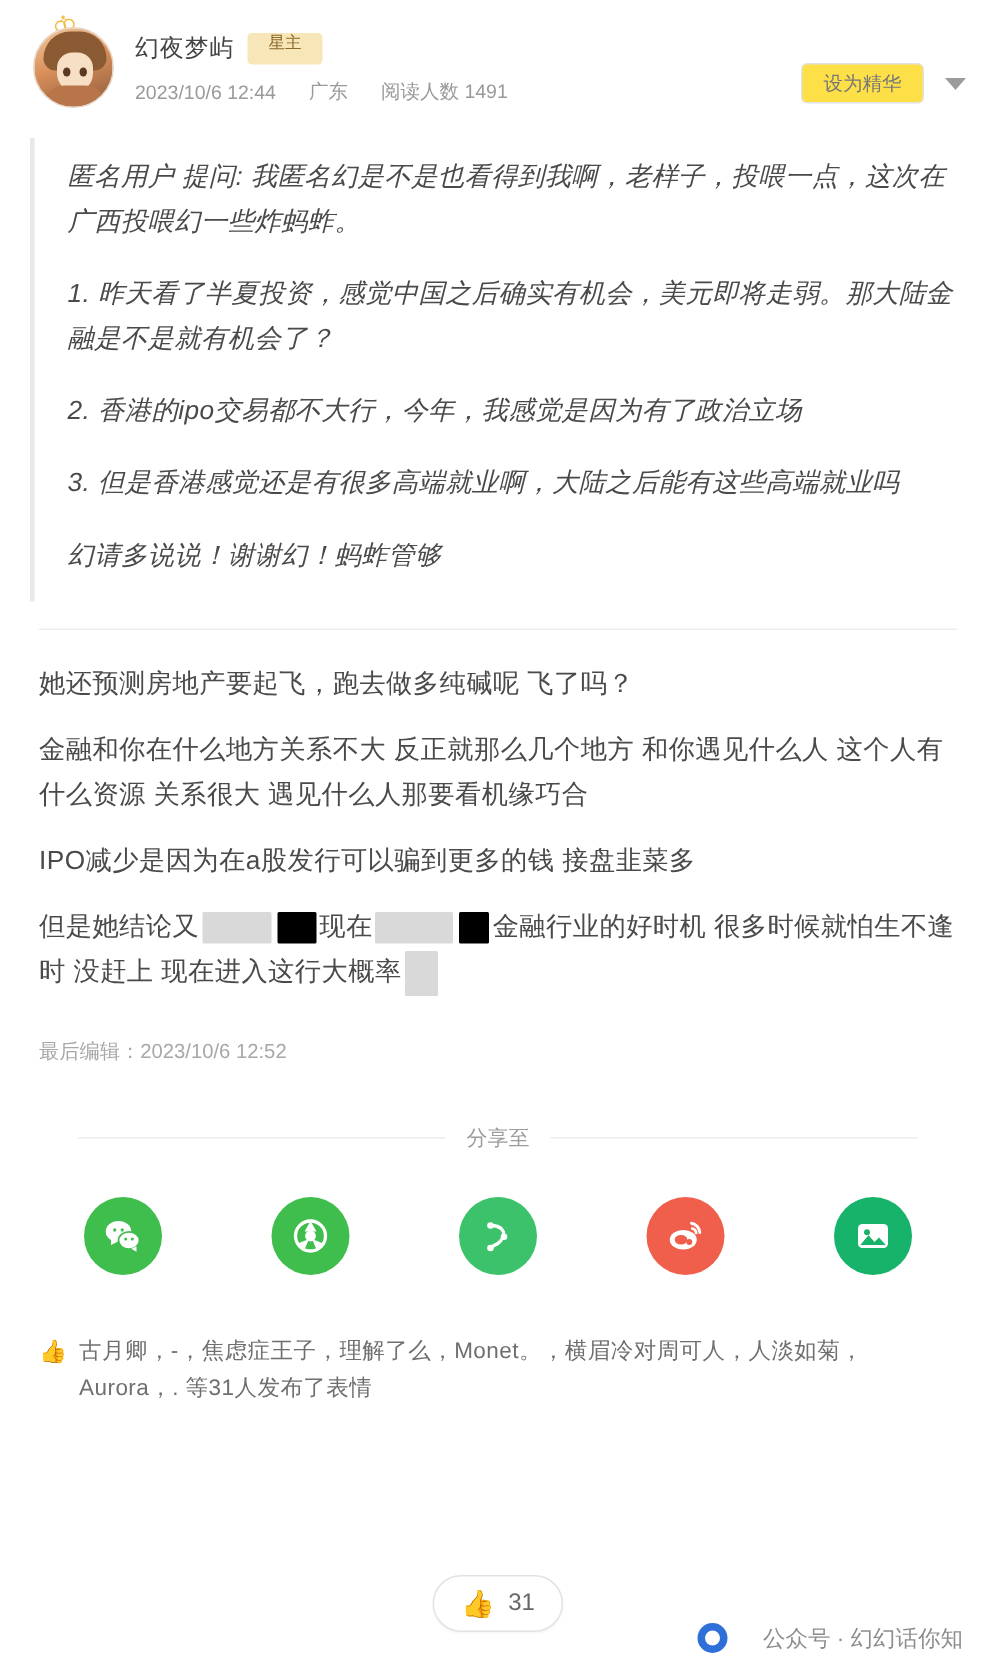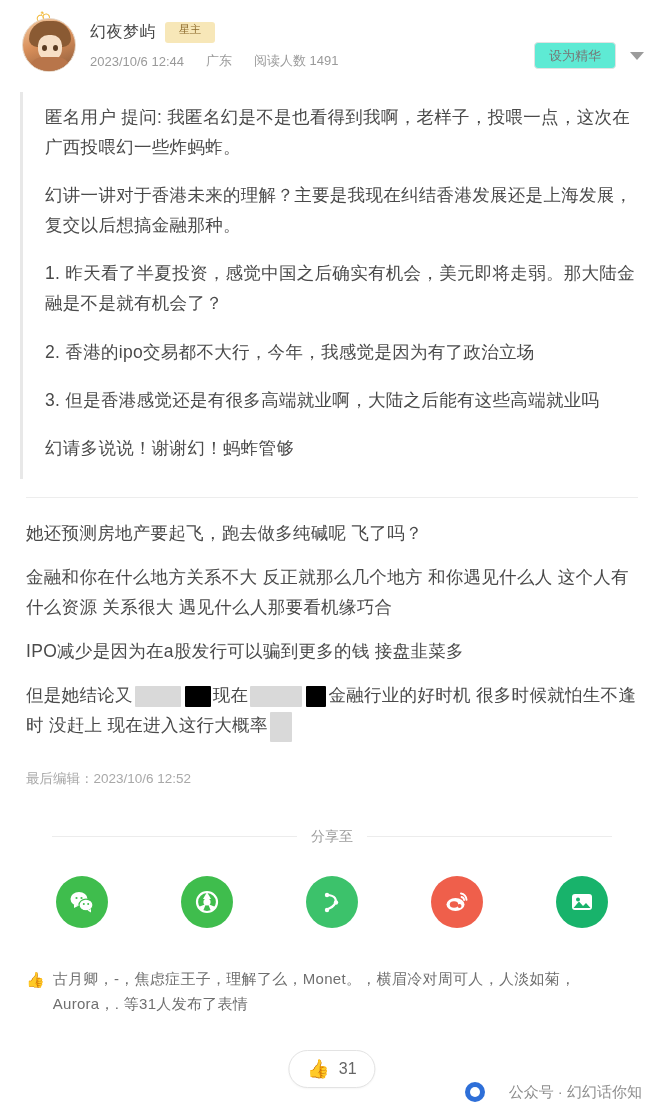--- a/index.html
+++ b/index.html
@@ -113,38 +113,39 @@
     position: absolute;
     right: 20px;
     top: 42px;
     display: flex;
     align-items: center;
     gap: 14px;
   }
   .essence-btn {
     font-size: 13px;
     color: #777;
-    background: #5eead4;
+    background: #fde047;
     border: 1px solid #e2e2e2;
     border-radius: 4px;
     padding: 6px 14px;
     line-height: 1;
   }
   .chev {
     width: 0; height: 0;
     border-left: 7px solid transparent;
     border-right: 7px solid transparent;
     border-top: 8px solid #9b9b9b;
   }
 
   
   .quote-block {
     margin: 10px 20px 0 20px;
     border-left: 3px solid #e8e8e8;
     padding: 10px 4px 16px 22px;
+    font-style: italic;
   }
   .quote-block p {
     margin: 0 0 18px 0;
     font-size: 17.5px;
     line-height: 1.72;
     color: #4a4a4a;
     letter-spacing: .3px;
   }
   .quote-block p:last-child { margin-bottom: 0; }
 
@@ -322,21 +323,20 @@
     </div>
   </div>
   <div class="header-actions">
     <div class="essence-btn">设为精华</div>
     <div class="chev"></div>
   </div>
 </div>
 
 <div class="quote-block">
   <p>匿名用户 提问: 我匿名幻是不是也看得到我啊，老样子，投喂一点，这次在广西投喂幻一些炸蚂蚱。</p>
-  <p>幻讲一讲对于香港未来的理解？主要是我现在纠结香港发展还是上海发展，复交以后想搞金融那种。</p>
   <p>1. 昨天看了半夏投资，感觉中国之后确实有机会，美元即将走弱。那大陆金融是不是就有机会了？</p>
   <p>2. 香港的ipo交易都不大行，今年，我感觉是因为有了政治立场</p>
   <p>3. 但是香港感觉还是有很多高端就业啊，大陆之后能有这些高端就业吗</p>
   <p>幻请多说说！谢谢幻！蚂蚱管够</p>
 </div>
 
 <div class="divider"></div>
 
 <div class="body-block">
   <p>她还预测房地产要起飞，跑去做多纯碱呢 飞了吗？</p>

